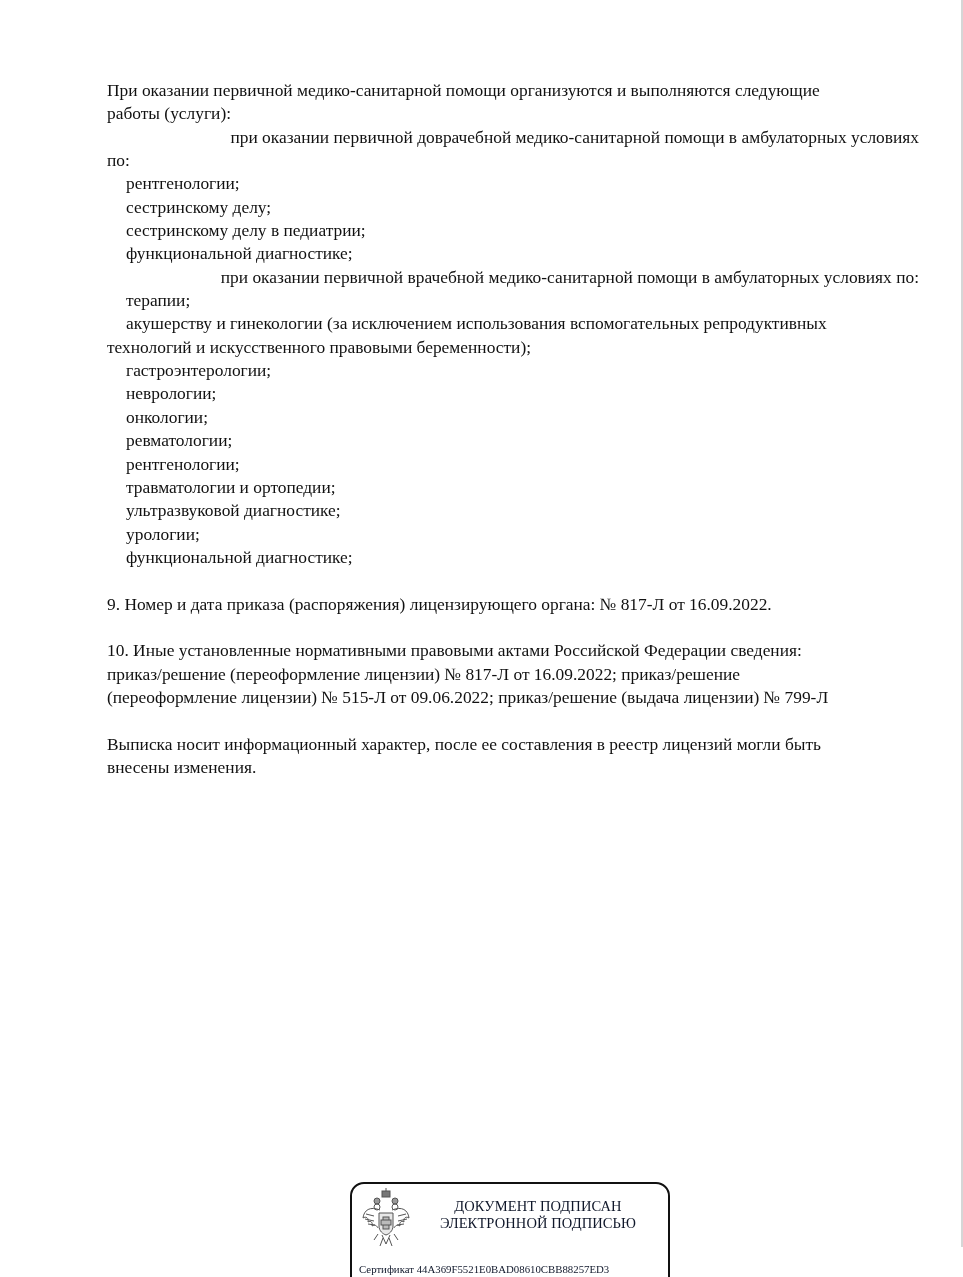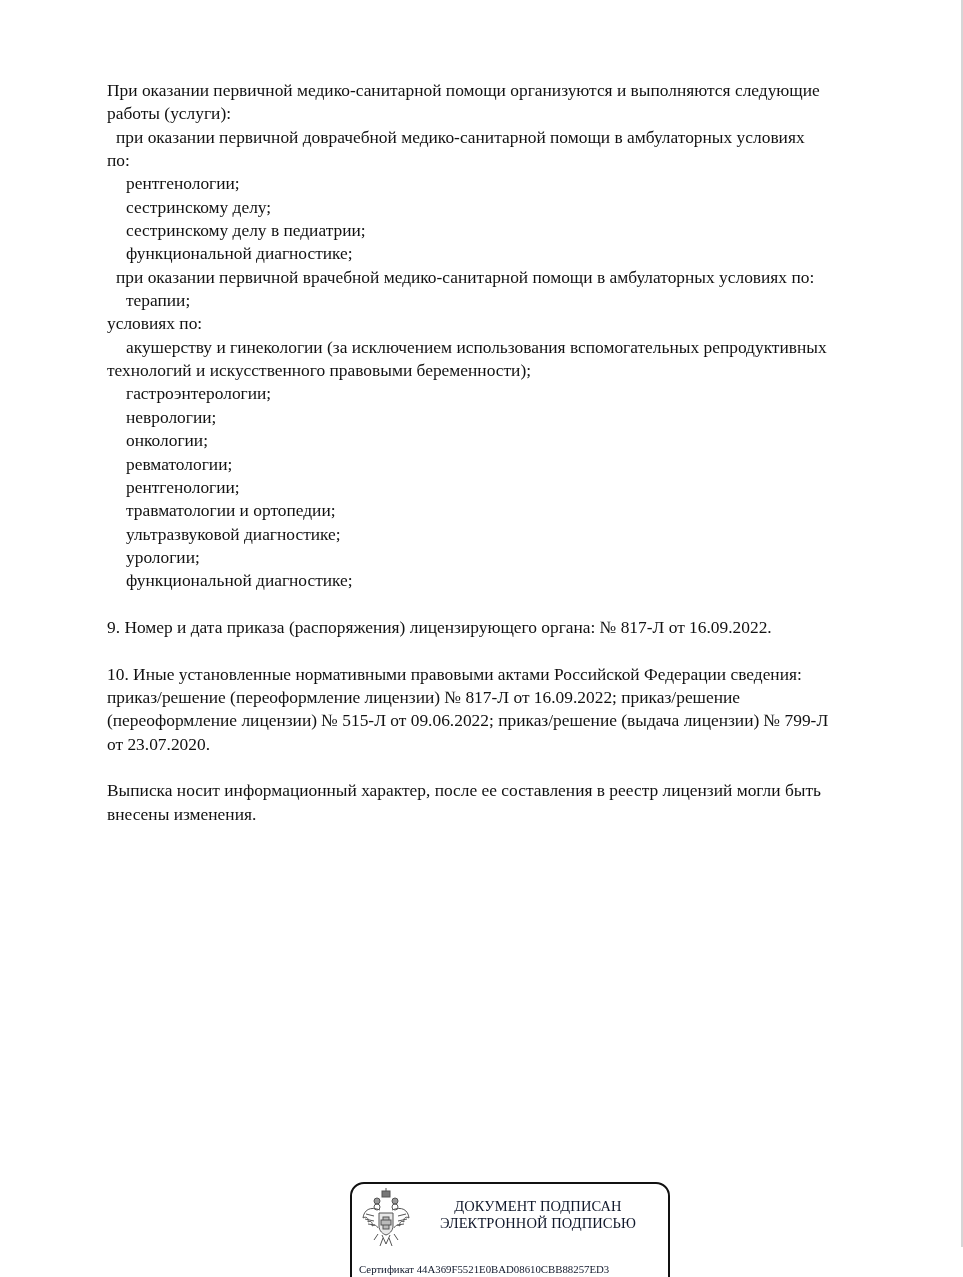--- a/index.html
+++ b/index.html
@@ -34,21 +34,21 @@
       color: #111111;
     }
     .line {
       white-space: pre;
       display: block;
       height: 23.35px;
     }
     .para {
       display: block;
     }
-    .ind1 { padding-left: 9px; }
+    .ind1 { padding-left: 9px; text-align: right; }
     .ind2 { padding-left: 19px; }
     .blank { height: 23.35px; display: block; }
 
     .stamp {
       position: absolute;
       left: 350px;
       top: 1136px;
       width: 316px;
       height: 130px;
       border: 2px solid #111111;
@@ -108,21 +108,20 @@
       <span class="line ind2">сестринскому делу в педиатрии;</span>
       <span class="line ind2">функциональной диагностике;</span>
     </div>
 
     <div class="para">
       <span class="line ind1">при оказании первичной врачебной медико-санитарной помощи в амбулаторных условиях по:</span>
       <span class="line ind2">терапии;</span>
     </div>
 
     <div class="para">
-      <span class="line">условиях по:</span>
       <span class="line ind2">акушерству и гинекологии (за исключением использования вспомогательных репродуктивных</span>
       <span class="line">технологий и искусственного правовыми беременности);</span>
       <span class="line ind2">гастроэнтерологии;</span>
       <span class="line ind2">неврологии;</span>
       <span class="line ind2">онкологии;</span>
       <span class="line ind2">ревматологии;</span>
       <span class="line ind2">рентгенологии;</span>
       <span class="line ind2">травматологии и ортопедии;</span>
       <span class="line ind2">ультразвуковой диагностике;</span>
       <span class="line ind2">урологии;</span>
@@ -134,21 +133,20 @@
     <div class="para">
       <span class="line">9. Номер и дата приказа (распоряжения) лицензирующего органа: № 817-Л от 16.09.2022.</span>
     </div>
 
     <span class="blank"></span>
 
     <div class="para">
       <span class="line">10. Иные установленные нормативными правовыми актами Российской Федерации сведения:</span>
       <span class="line">приказ/решение (переоформление лицензии) № 817-Л от 16.09.2022; приказ/решение</span>
       <span class="line">(переоформление лицензии) № 515-Л от 09.06.2022; приказ/решение (выдача лицензии) № 799-Л</span>
-      <span class="line">от 23.07.2020.</span>
     </div>
 
     <span class="blank"></span>
 
     <div class="para">
       <span class="line">Выписка носит информационный характер, после ее составления в реестр лицензий могли быть</span>
       <span class="line">внесены изменения.</span>
     </div>
   </div>
 

